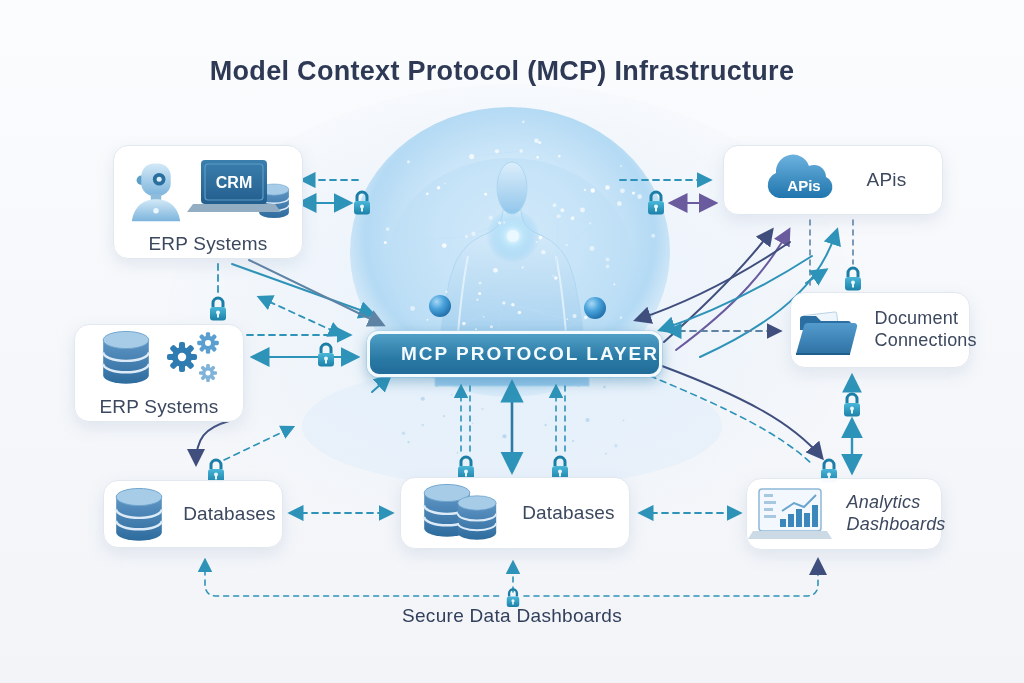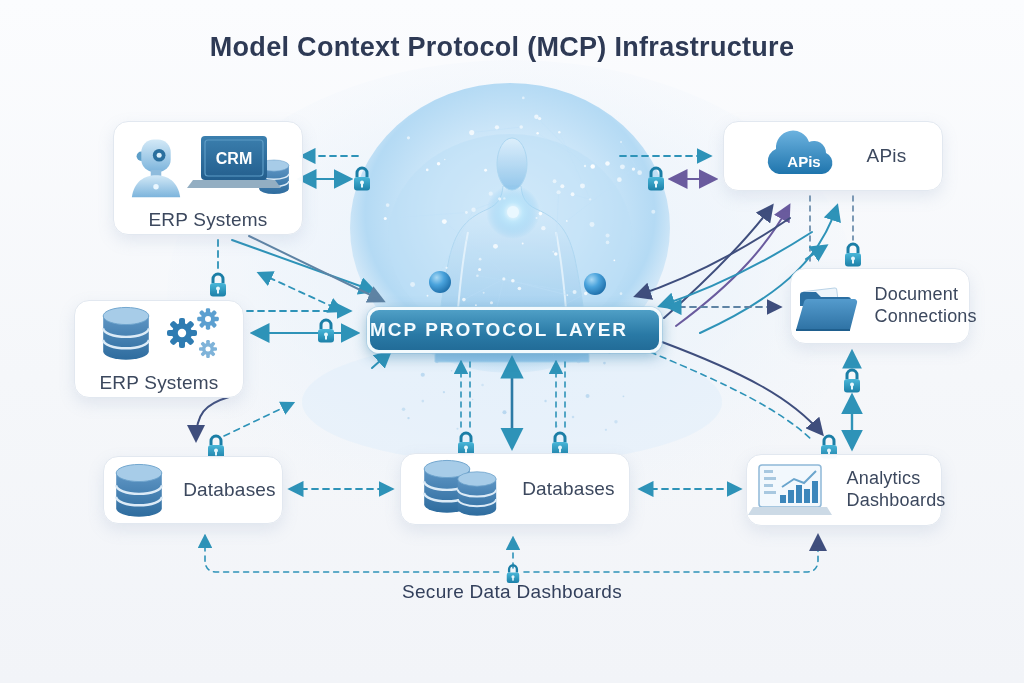--- a/index.html
+++ b/index.html
@@ -1,21 +1,21 @@
 <!DOCTYPE html>
 <html><head>
 <meta charset="utf-8">
 <style>
   html,body{margin:0;padding:0;}
   body{
     width:1024px;height:683px;position:relative;overflow:hidden;
     background:linear-gradient(180deg,#fbfcfe 0%,#f5f7fa 55%,#f2f4f8 100%);
     font-family:"Liberation Sans",sans-serif;
   }
-  .stage{position:absolute;inset:0;}
+  .stage{position:absolute;inset:0;margin-top:24px;}
   #scene{position:absolute;left:0;top:0;z-index:1;}
   .title{
     position:absolute;top:32px;left:0;width:1004px;text-align:center;z-index:4;
     font-size:27px;font-weight:600;color:#2e3a55;letter-spacing:.3px;
   }
   .node{
     position:absolute;z-index:3;background:rgba(255,255,255,.97);
     border:1.6px solid #e2e8f0;border-radius:15px;
     box-shadow:0 6px 16px rgba(125,150,185,.17);
     display:flex;align-items:center;justify-content:center;gap:15px;
@@ -23,35 +23,35 @@
   .node-col{flex-direction:column;gap:8px;}
   .node-label{
     font-size:19px;color:#3c485e;font-weight:500;letter-spacing:.2px;line-height:1.22;
   }
   .node-label.small{font-size:18px;width:94px;}
   .banner{
     position:absolute;left:367px;top:307px;width:289px;height:40px;z-index:4;
     background:linear-gradient(180deg,#4f9fc6 0%,#2a7aa6 60%,#226c98 100%);
     border:3px solid #f3fafd;border-radius:12px;
     box-shadow:0 4px 14px rgba(42,122,166,.45),0 0 0 1px rgba(190,220,240,.6);
-    display:flex;align-items:center;justify-content:flex-start;
+    display:flex;align-items:center;justify-content:flex-end;
   }
   .banner span{color:#f4fbff;font-size:19px;font-weight:700;letter-spacing:2px;}
   .caption{
     position:absolute;top:581px;left:0;width:1024px;text-align:center;z-index:4;
     font-size:19px;font-weight:500;color:#33405c;letter-spacing:.3px;
   }
   
   .n-crm{left:113px;top:121px;width:188px;height:112px;}
   .n-apis{left:723px;top:121px;width:218px;height:68px;}
   .n-erp{left:74px;top:300px;width:168px;height:96px;}
   .n-docs{left:790px;top:268px;width:178px;height:74px;}
   .n-dbl{left:103px;top:456px;width:178px;height:66px;}
   .n-dbc{left:400px;top:453px;width:228px;height:70px;}
-  .n-ana{left:746px;top:454px;width:194px;height:70px;}
+  .n-ana{left:746px;top:454px;width:194px;height:70px;font-style:italic;}
 </style>
 </head>
 <body>
 
 <div class="stage">
 
 <svg id="scene" width="1024" height="683" viewBox="0 0 1024 683">
   <defs>
     <radialGradient id="bgGlow" cx="50%" cy="45%" r="55%">
       <stop offset="0%" stop-color="#e6f1fb" stop-opacity=".85"></stop>

